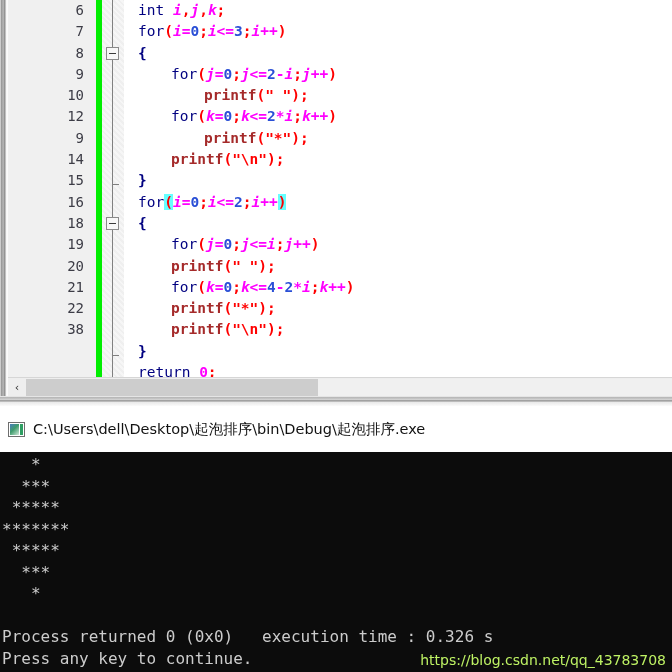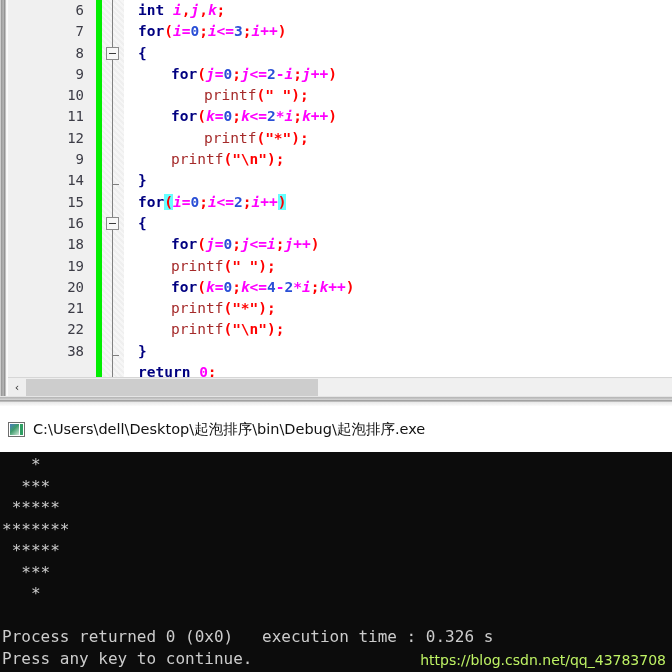--- a/index.html
+++ b/index.html
@@ -83,23 +83,23 @@
     overflow: hidden;
   }
   .code-line {
     height: 21.3px; line-height: 21.3px;
     white-space: pre;
     font-family: "DejaVu Sans Mono", monospace;
     font-size: 14.5px;
     font-weight: bold;
     padding-left: 14px;
   }
-  .tk-kw   { color: #000080; font-weight: bold; }
+  .tk-kw   { color: #000080; font-weight: normal; }
   .tk-id   { color: #ff00ff; font-weight: bold; font-style: italic; }
-  .tk-fn   { color: #a52a2a; font-weight: normal; }
+  .tk-fn   { color: #a52a2a; font-weight: bold; }
   .tk-num  { color: #2a4fd6; font-weight: bold; }
   .tk-num2 { color: #ff00ff; font-weight: bold; }
   .tk-op   { color: #ff00ff; font-weight: bold; }
   .tk-pun  { color: #ff0000; font-weight: bold; }
   .tk-str  { color: #ff0000; font-weight: bold; }
   .tk-plain{ color: #000080; font-weight: bold; }
   .tk-hl   { background: #66ffff; color: #ff0000; font-weight: bold; }
 
   
   .hscroll {
@@ -182,21 +182,20 @@
     <div class="editor-left-border"></div>
 
     <div class="editor-body">
 
       <div class="gutter-numbers" id="gutter-numbers">
           <div class="ln">6</div>
           <div class="ln">7</div>
           <div class="ln">8</div>
           <div class="ln">9</div>
           <div class="ln">10</div>
-          <div class="ln">11</div>
           <div class="ln">12</div>
           <div class="ln">9</div>
           <div class="ln">14</div>
           <div class="ln">15</div>
           <div class="ln">16</div>
           <div class="ln">18</div>
           <div class="ln">19</div>
           <div class="ln">20</div>
           <div class="ln">21</div>
           <div class="ln">22</div>

